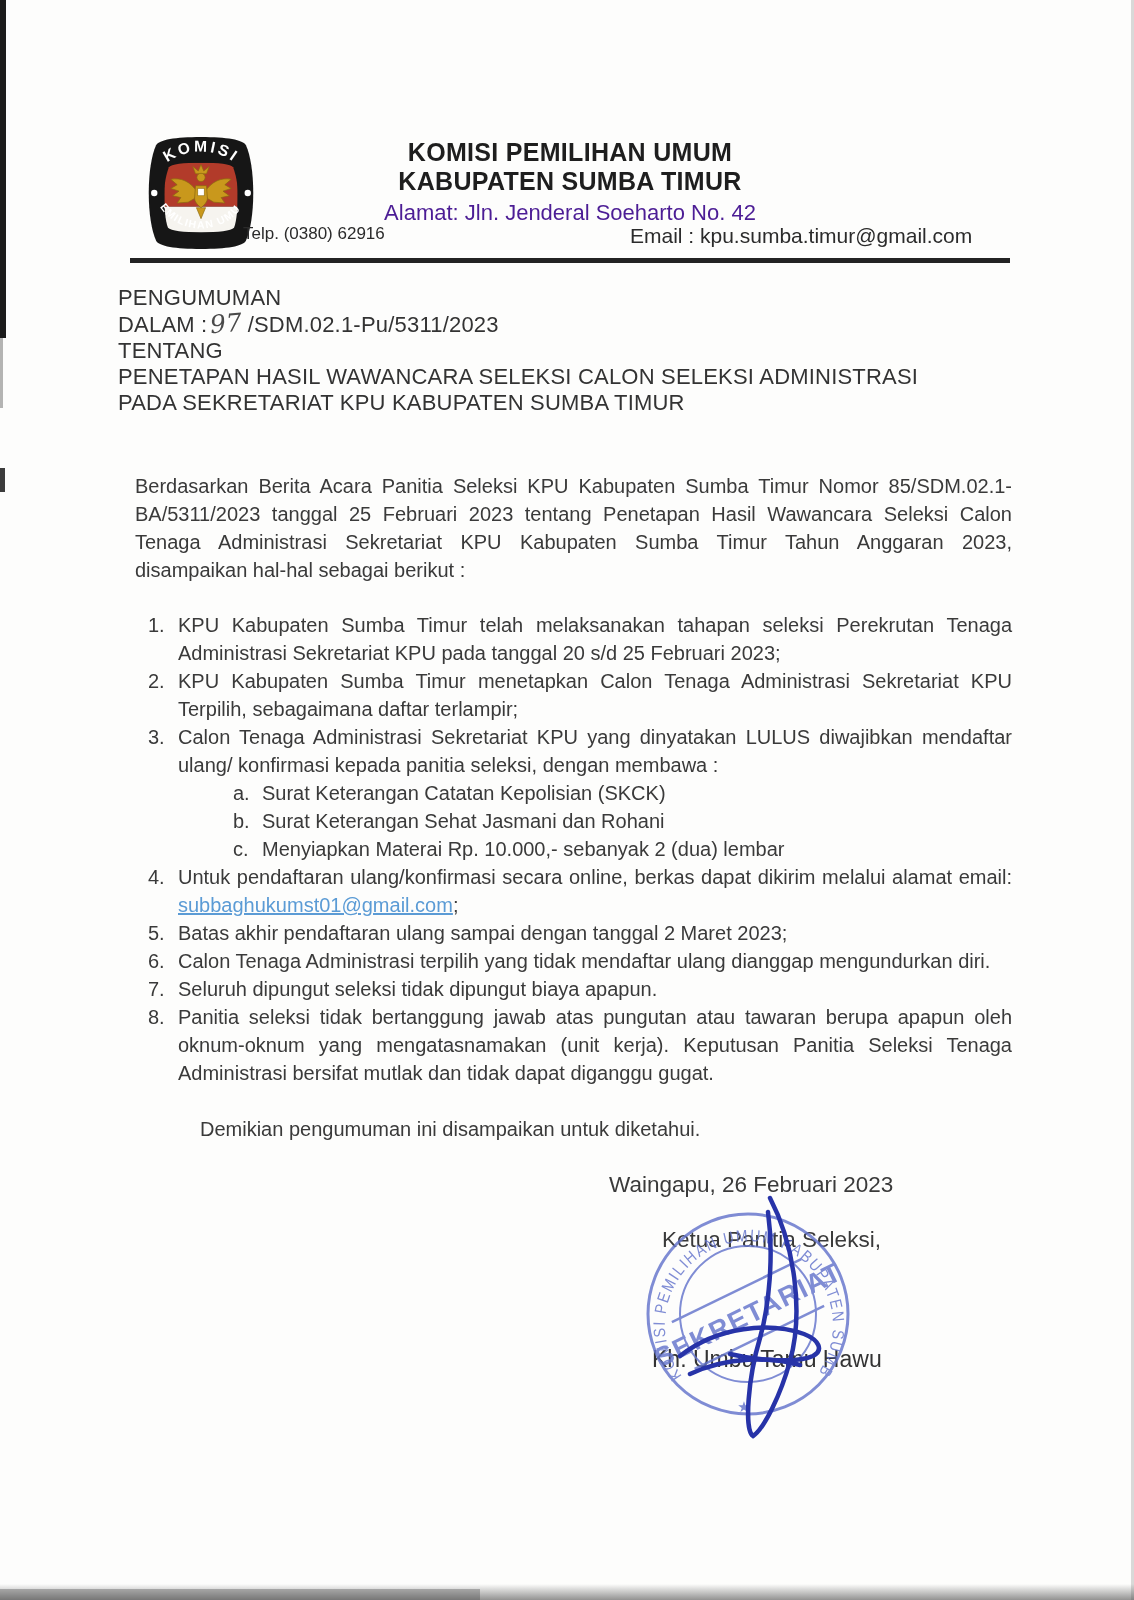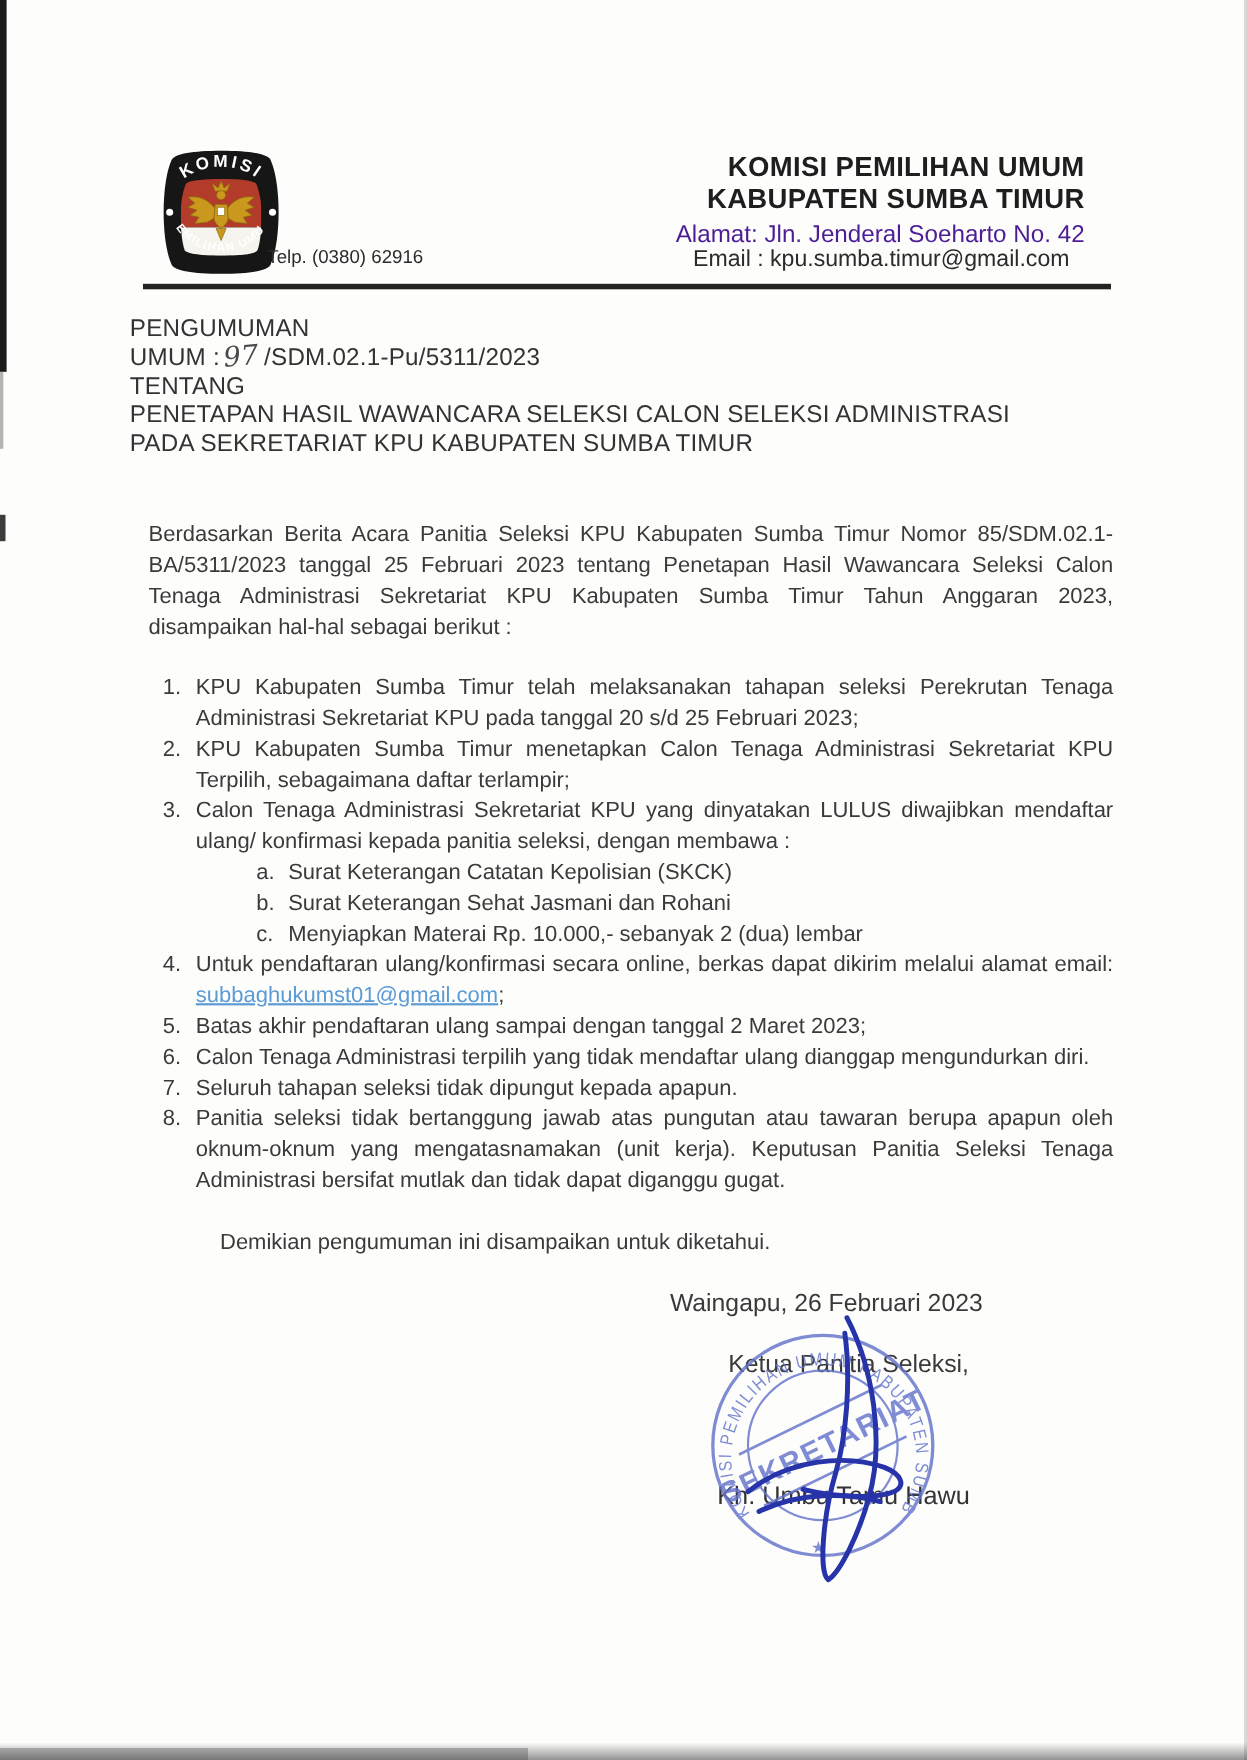--- a/index.html
+++ b/index.html
@@ -17,21 +17,21 @@
   .edge-left   { position:absolute; left:0; top:0; width:6px; height:338px; background:#1b1b1b; }
   .edge-left2  { position:absolute; left:0; top:338px; width:3px; height:70px; background:rgba(90,90,90,.45); }
   .edge-tick   { position:absolute; left:0; top:468px; width:5px; height:24px; background:#3c3c3c; }
   .edge-right  { position:absolute; right:0; top:0; width:3px; height:100%; background:rgba(150,150,150,.35); }
   .edge-bottom { position:absolute; left:0; bottom:0; width:100%; height:16px;
                  background:linear-gradient(to bottom, rgba(110,110,110,0), rgba(75,75,75,.6)); }
   .edge-bottom-dark { position:absolute; left:0; bottom:0; width:480px; height:11px; background:rgba(70,70,70,.35); }
 
   
   .logo { position:absolute; left:146px; top:134px; width:110px; height:118px; }
-  .hdr-text { position:absolute; left:106px; top:138px; width:880px; text-align:right; }
+  .hdr-text { position:absolute; left:130px; top:138px; width:880px; text-align:center; }
   .hdr-org { font-weight:bold; font-size:25px; line-height:29px; color:#1e1e1e; letter-spacing:.3px; }
   .hdr-addr { font-size:22px; line-height:30px; color:#4c1d95; margin-top:2px; }
   .hdr-phone { position:absolute; left:243px; top:224px; font-size:17px; color:#2b2b2b; }
   .hdr-email { position:absolute; left:630px; top:224px; font-size:21px; color:#2b2b2b; }
   .hdr-rule { position:absolute; left:130px; top:258px; width:880px; height:5px; background:#232323; }
 
   
   .title-block { position:absolute; left:118px; top:285px; width:880px; text-align:left;
                  font-size:22px; line-height:26px; color:#333; letter-spacing:.2px; }
   .handwritten { font-family:"DejaVu Serif", serif; font-style:italic; font-size:25px;
@@ -105,21 +105,21 @@
     <div class="hdr-org">KOMISI PEMILIHAN UMUM</div>
     <div class="hdr-org">KABUPATEN SUMBA TIMUR</div>
     <div class="hdr-addr">Alamat: Jln. Jenderal Soeharto No. 42</div>
   </div>
   <div class="hdr-phone">Telp. (0380) 62916</div>
   <div class="hdr-email">Email : kpu.sumba.timur@gmail.com</div>
   <div class="hdr-rule"></div>
 
   <div class="title-block">
     <div>PENGUMUMAN</div>
-    <div><span>UMUM :</span><span class="handwritten">97</span><span>/SDM.02.1-Pu/5311/2023</span></div>
+    <div><span>DALAM :</span><span class="handwritten">97</span><span>/SDM.02.1-Pu/5311/2023</span></div>
     <div>TENTANG</div>
     <div>PENETAPAN HASIL WAWANCARA SELEKSI CALON SELEKSI ADMINISTRASI</div>
     <div>PADA SEKRETARIAT KPU KABUPATEN SUMBA TIMUR</div>
   </div>
 
   <div class="body-text">
     <p>Berdasarkan Berita Acara Panitia Seleksi KPU Kabupaten Sumba Timur Nomor 85/SDM.02.1-BA/5311/2023 tanggal 25 Februari 2023 tentang Penetapan Hasil Wawancara Seleksi Calon Tenaga Administrasi Sekretariat KPU Kabupaten Sumba Timur Tahun Anggaran 2023, disampaikan hal-hal sebagai berikut :</p>
 
     <ol class="main">
       <li>
@@ -155,21 +155,21 @@
       <li>
         <span class="num">5.</span>
         <span>Batas akhir pendaftaran ulang sampai dengan tanggal 2 Maret 2023;</span>
       </li>
       <li>
         <span class="num">6.</span>
         <span>Calon Tenaga Administrasi terpilih yang tidak mendaftar ulang dianggap mengundurkan diri.</span>
       </li>
       <li>
         <span class="num">7.</span>
-        <span>Seluruh tahapan seleksi tidak dipungut kepada apapun.</span>
+        <span>Seluruh dipungut seleksi tidak dipungut biaya apapun.</span>
       </li>
       <li>
         <span class="num">8.</span>
         <span>Panitia seleksi tidak bertanggung jawab atas pungutan atau tawaran berupa apapun oleh oknum-oknum yang mengatasnamakan (unit kerja). Keputusan Panitia Seleksi Tenaga Administrasi bersifat mutlak dan tidak dapat diganggu gugat.</span>
       </li>
     </ol>
 
     <p class="closing">Demikian pengumuman ini disampaikan untuk diketahui.</p>
   </div>
 

